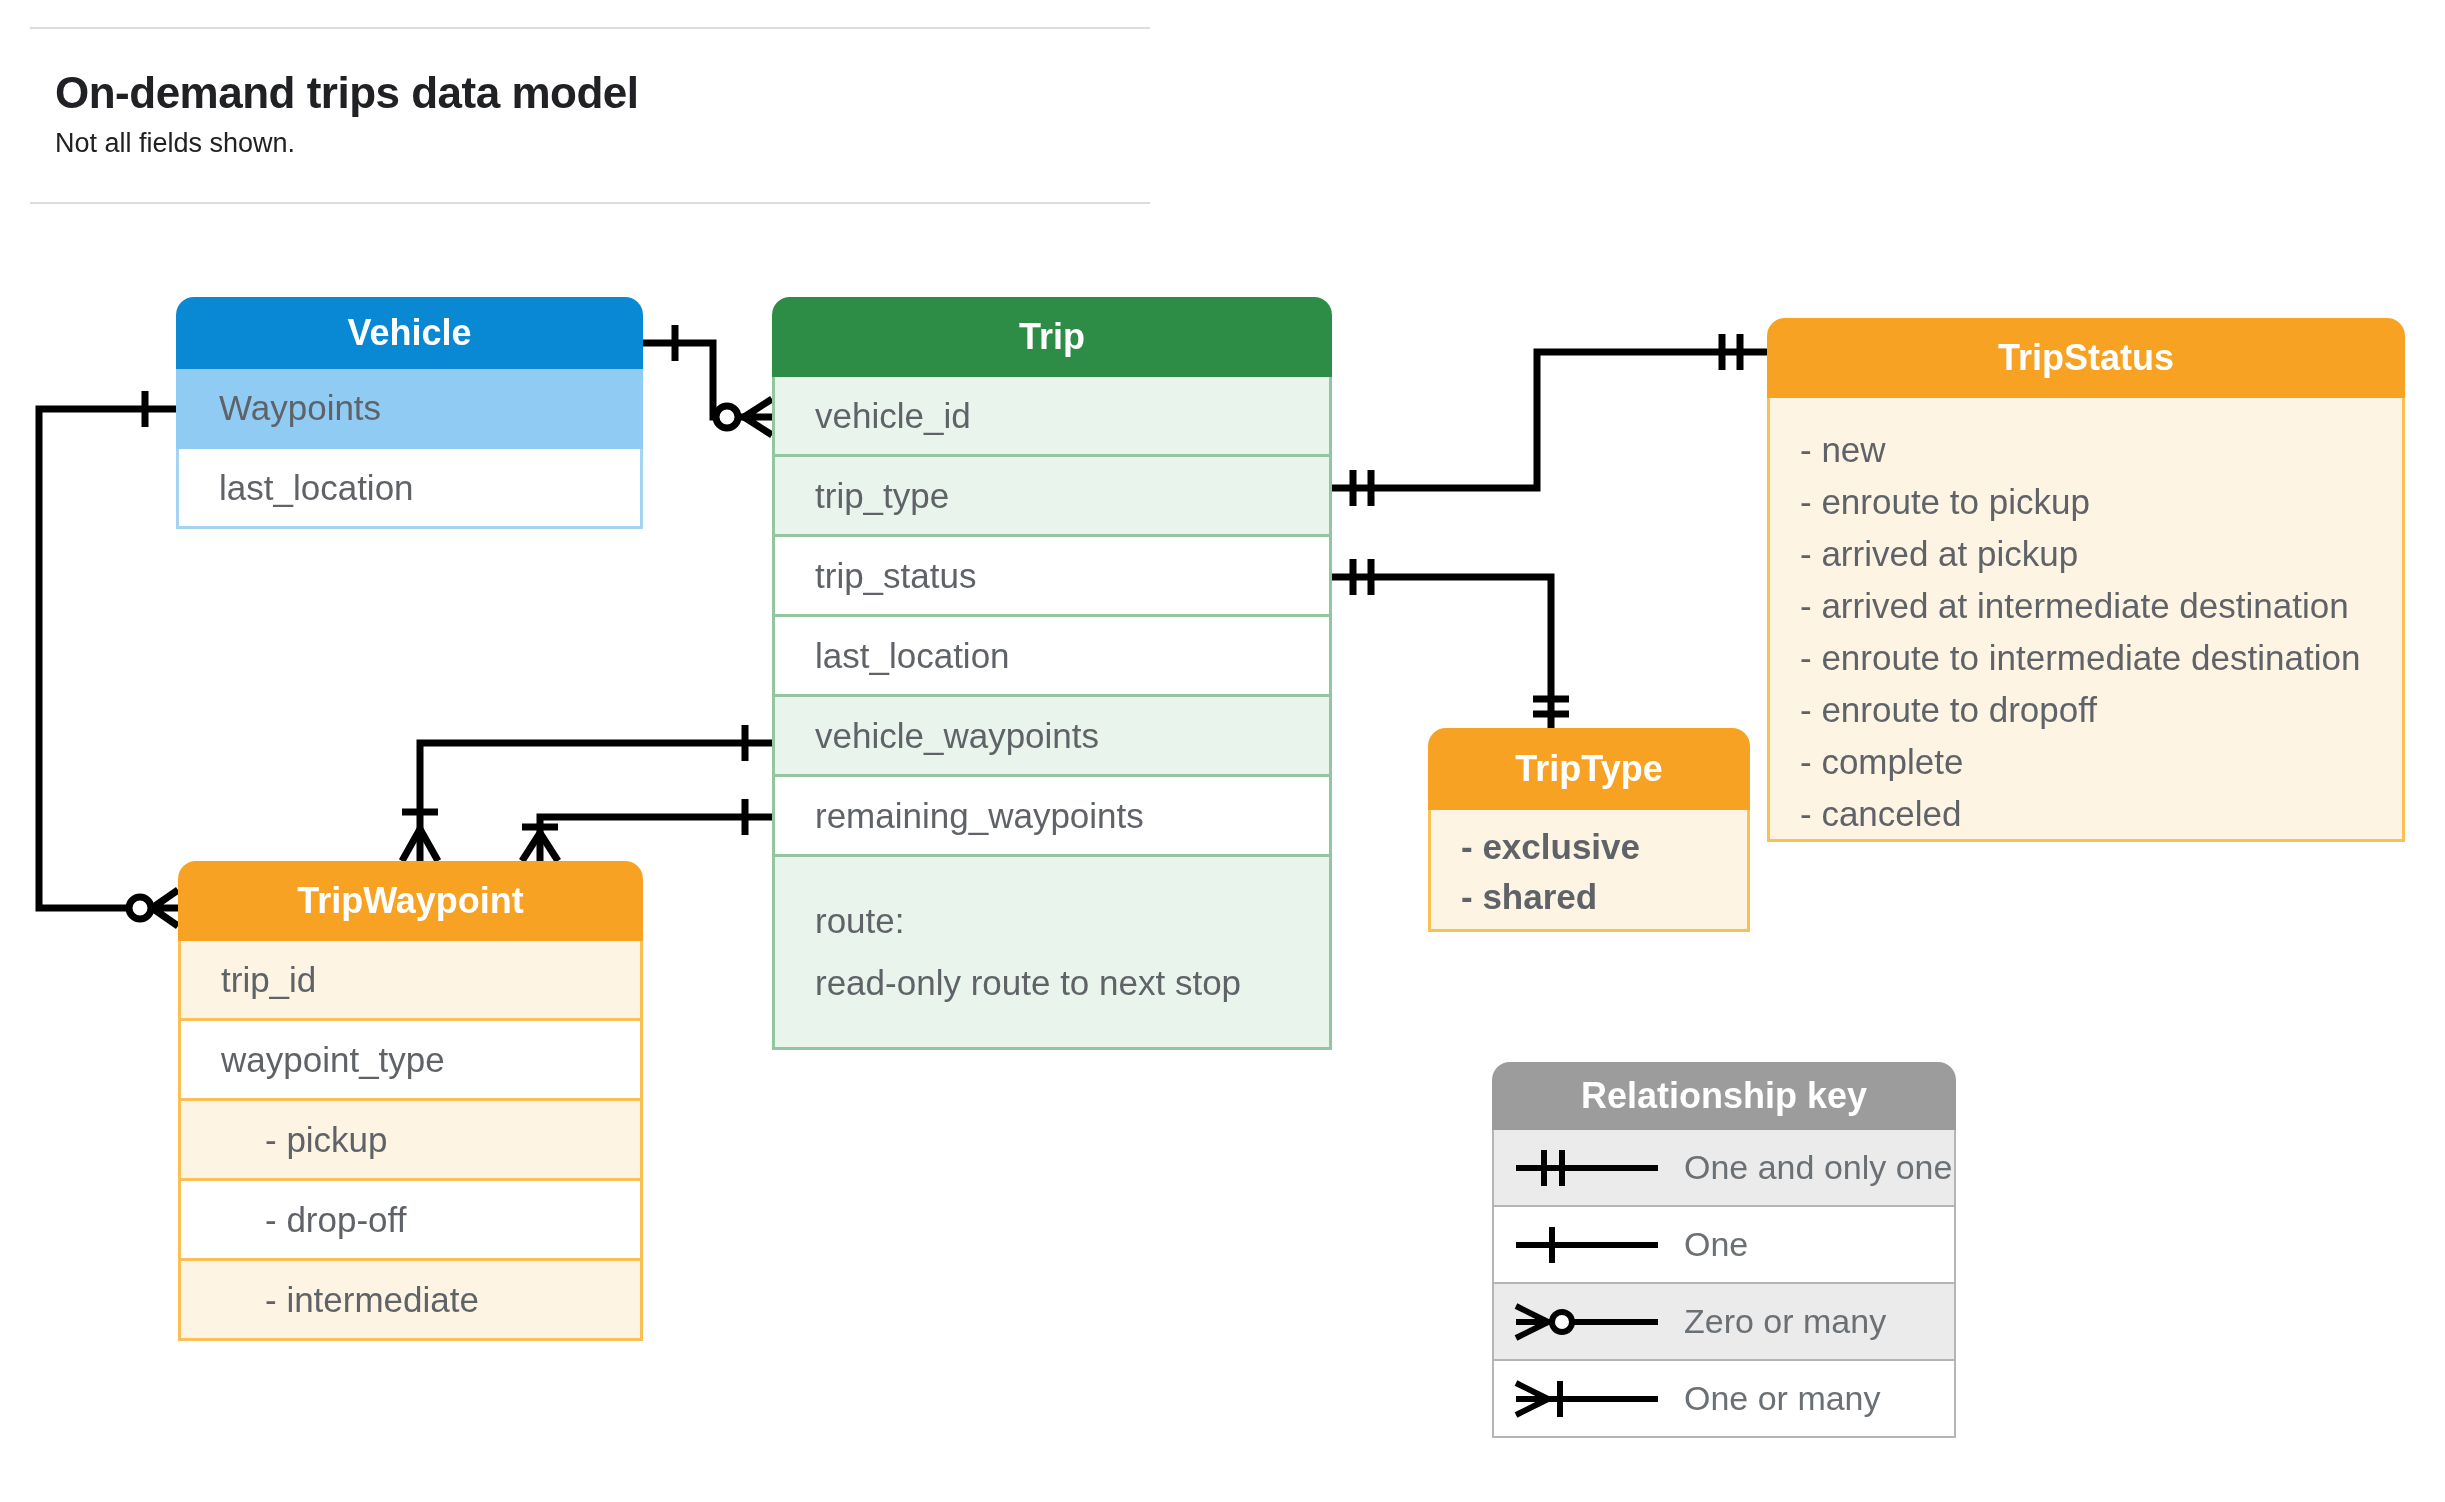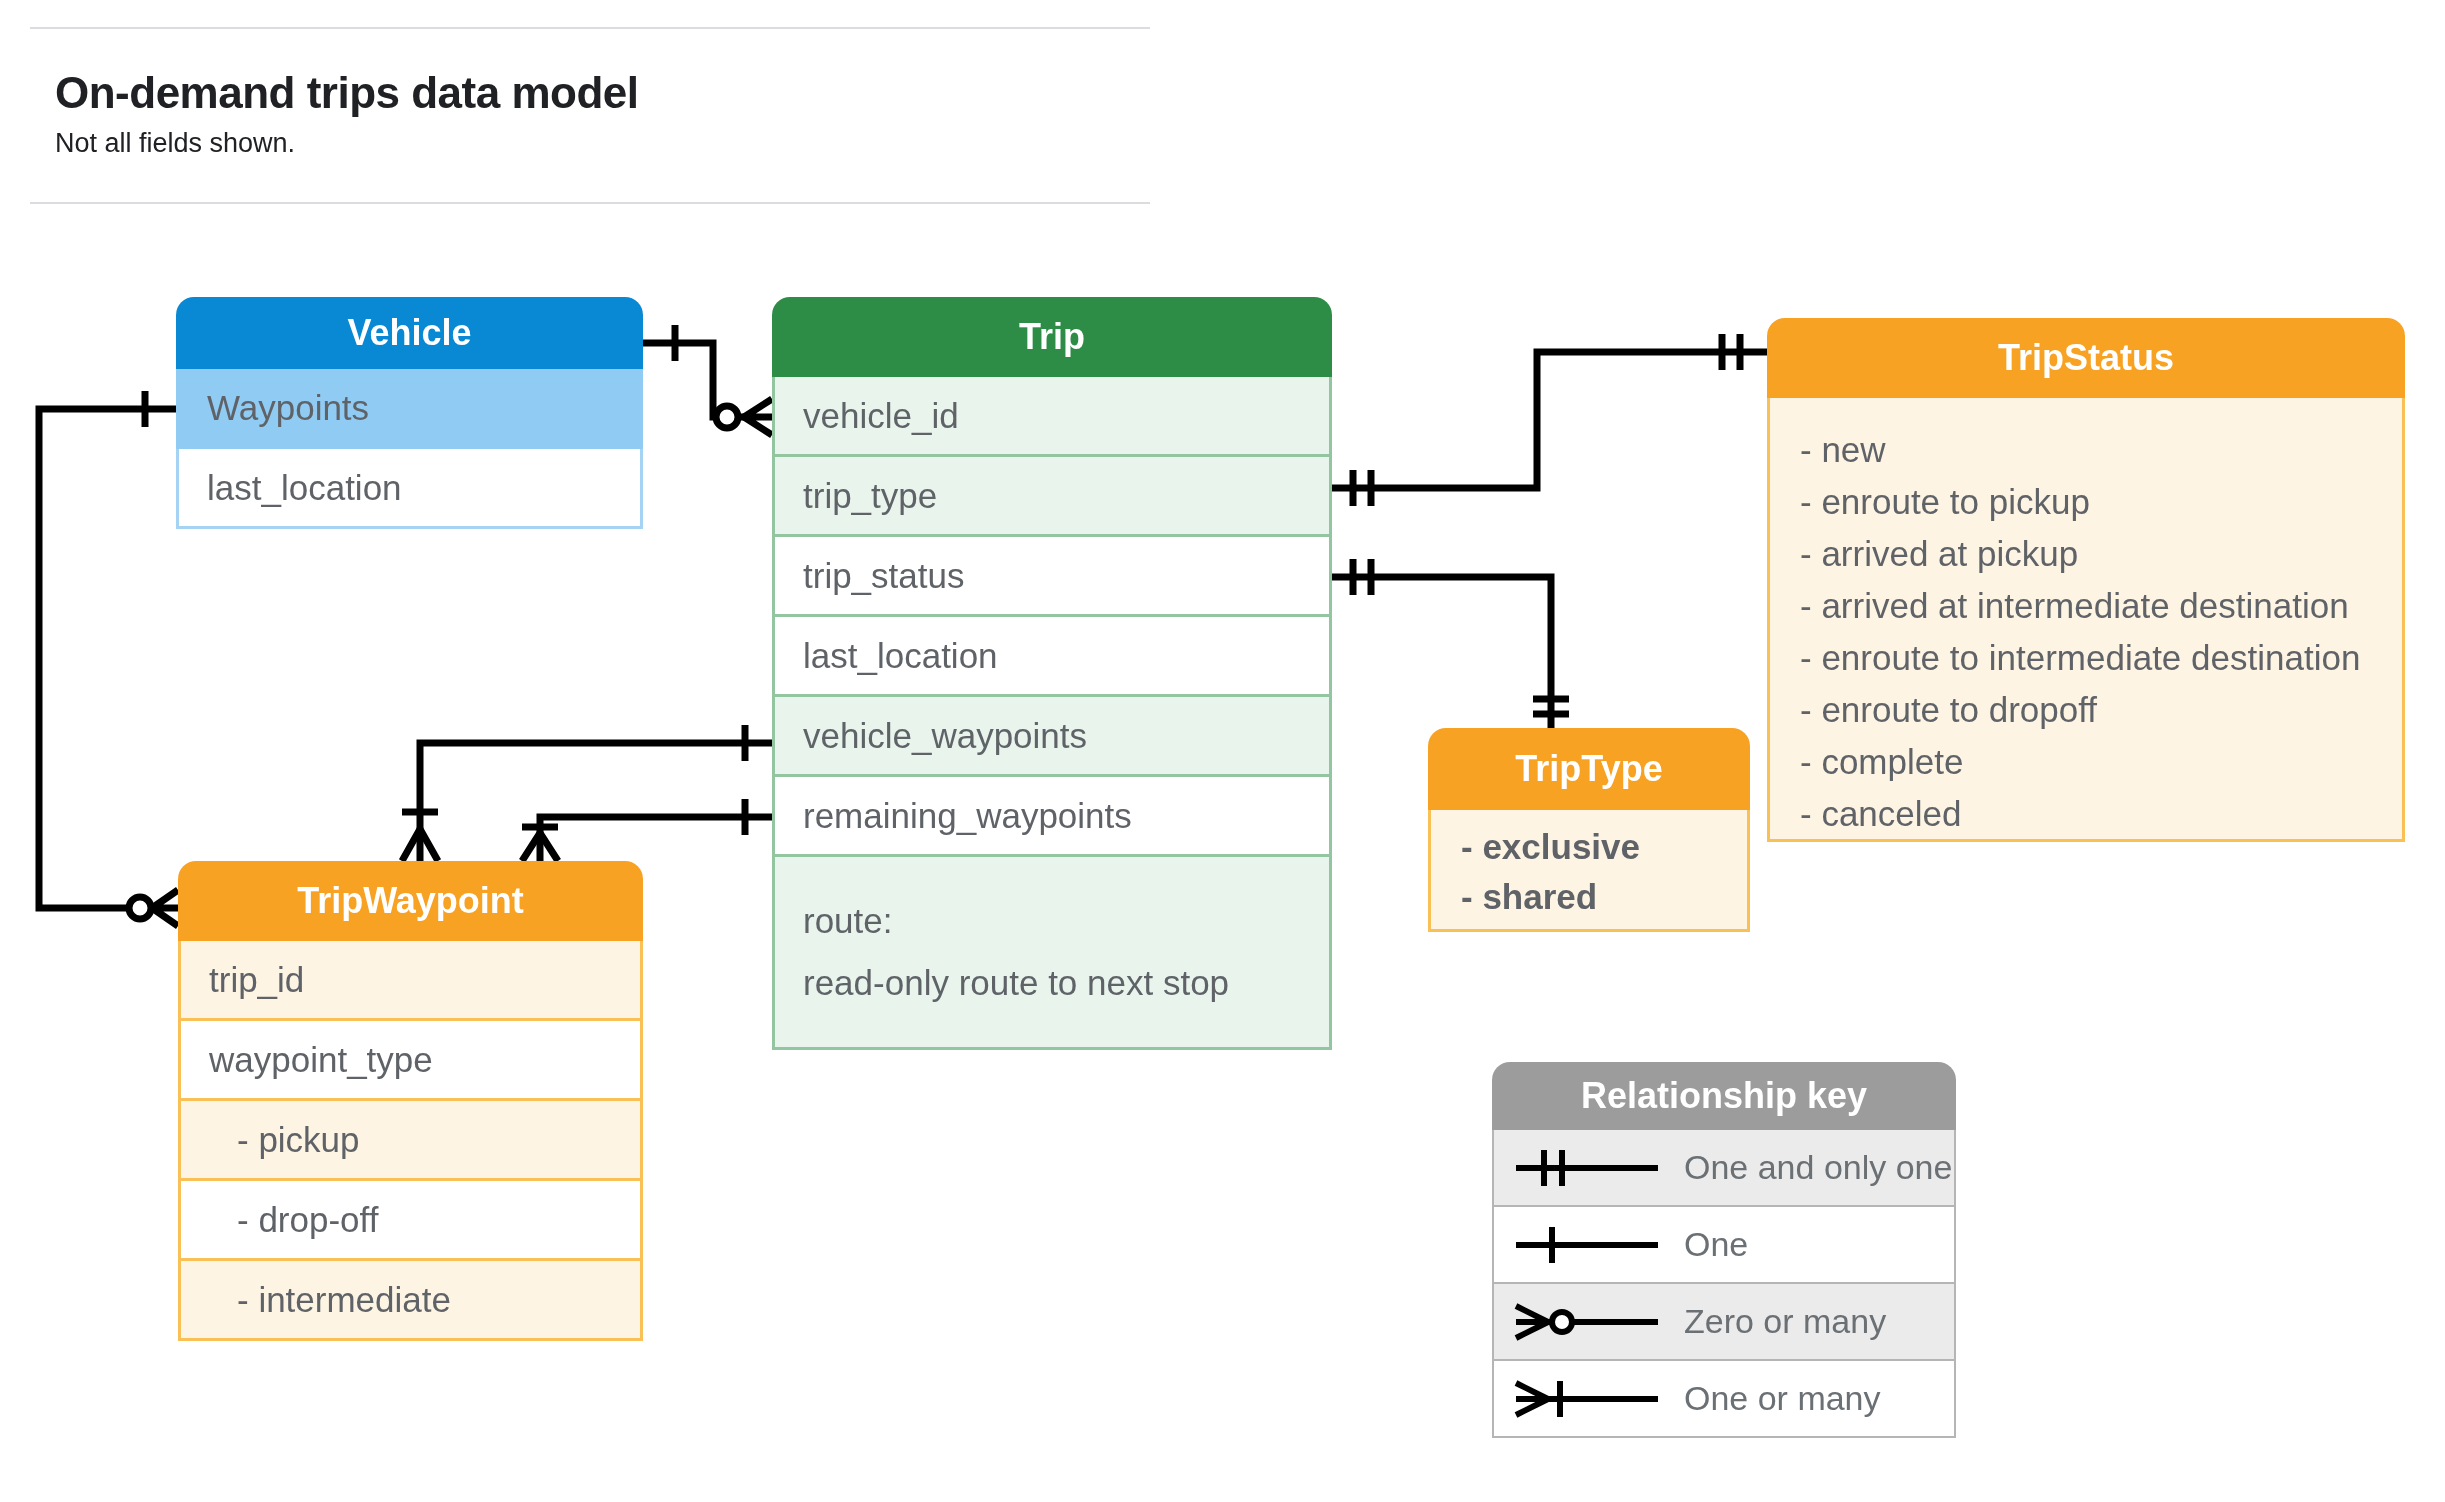--- a/index.html
+++ b/index.html
@@ -17,23 +17,23 @@
   .wires path{stroke:var(--c-line,#000);stroke-width:7;fill:none;}
   .wires circle{stroke:var(--c-line,#000);stroke-width:7;fill:#fff;}
 
   .entity{position:absolute;box-sizing:border-box;}
   .ehead{
     box-sizing:border-box;height:80px;display:flex;align-items:center;justify-content:center;
     color:#fff;font-weight:bold;font-size:36px;border-radius:18px 18px 0 0;
   }
   .row{
     box-sizing:border-box;height:80px;display:flex;align-items:center;
-    padding-left:28px;font-size:35px;color:var(--c-text,#5f6368);background:#fff;
-  }
-  .indent{padding-left:56px;}
+    padding-left:40px;font-size:35px;color:var(--c-text,#5f6368);background:#fff;
+  }
+  .indent{padding-left:84px;}
 
   
   .vehicle .ehead{background:var(--c-blue,#0989d3);height:72px;}
   .vehicle .row{border-left:3px solid var(--c-blue-border,#a5d3f4);border-right:3px solid var(--c-blue-border,#a5d3f4);border-bottom:3px solid var(--c-blue-border,#a5d3f4);}
   .vehicle .tint{background:var(--c-blue-light,#90cbf3);border-color:var(--c-blue-light,#90cbf3);}
 
   
   .trip .ehead{background:var(--c-green,#2d8c46);}
   .trip .row{border-left:3px solid var(--c-green-border,#93c6a0);border-right:3px solid var(--c-green-border,#93c6a0);border-bottom:3px solid var(--c-green-border,#93c6a0);}
   .trip .tint{background:var(--c-green-light,#e9f4ed);}

